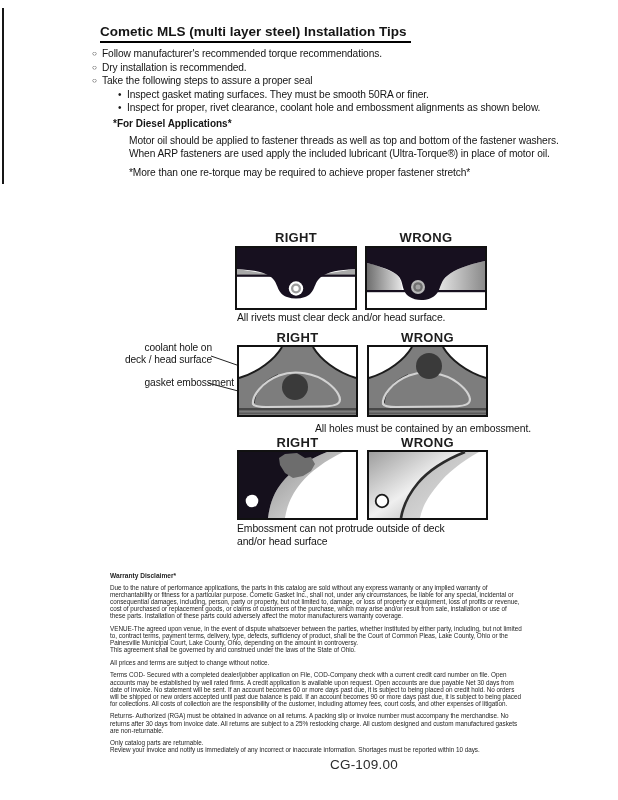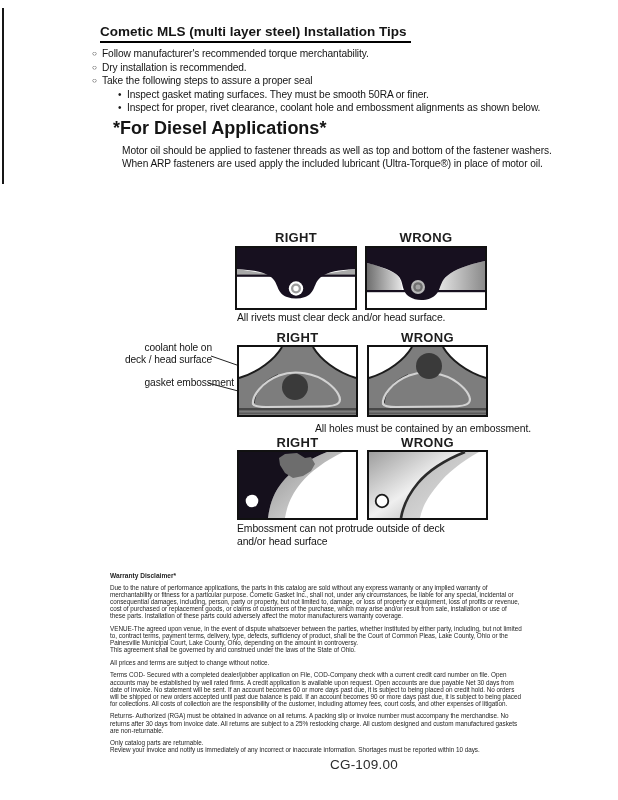--- a/index.html
+++ b/index.html
@@ -16,22 +16,22 @@
     letter-spacing:0;border-bottom:2px solid #000;padding:0 4px 2px 0;white-space:nowrap;
   }
 
   .bullets{position:absolute;left:92px;top:47px;width:480px;}
   .b-row{display:flex;align-items:flex-start;font-size:10.2px;line-height:13px;letter-spacing:-0.1px;margin-bottom:0.5px;}
   .b-marker{width:10px;flex:0 0 10px;font-size:8px;line-height:13px;color:#1a1a1a;}
   .b-sub{margin-left:26px;}
   .b-sub .b-marker{font-size:10px;width:9px;flex-basis:9px;}
 
   .diesel{position:absolute;left:113px;top:118px;width:475px;}
-  .diesel h2{margin:0 0 6px 0;font-size:18px;font-weight:bold;}
-  .diesel p{margin:0 0 7px 9px;font-size:10.2px;line-height:12.5px;letter-spacing:-0.1px;white-space:pre-line;}
+  .diesel h2{margin:0 0 6px 0;font-size:10px;font-weight:bold;}
+  .diesel p{margin:0 0 7px 16px;font-size:10.2px;line-height:12.5px;letter-spacing:-0.1px;white-space:pre-line;}
 
   .dg-label{position:absolute;width:122px;text-align:center;font-size:13px;font-weight:bold;letter-spacing:0.3px;color:#1d1d1d;white-space:nowrap;}
   .dg-panel{position:absolute;display:block;}
   .dg-caption{position:absolute;font-size:10.4px;line-height:12.5px;letter-spacing:-0.1px;white-space:pre-line;}
   .anno{position:absolute;font-size:10.2px;line-height:11.5px;text-align:right;letter-spacing:-0.1px;white-space:pre-line;}
   .leader{position:absolute;left:205px;top:350px;}
 
   .legal{position:absolute;left:110px;top:572px;width:412px;color:#1f1f1f;}
   .legal h3{margin:0 0 5px 0;font-size:6.6px;font-weight:bold;}
   .legal p{margin:0 0 5.5px 0;font-size:6.35px;line-height:7.1px;letter-spacing:-0.02px;white-space:pre-line;}
@@ -43,21 +43,21 @@
 
 <div class="page">
 
   <div class="left-mark"></div>
 
   <div class="title">Cometic MLS (multi layer steel) Installation Tips</div>
 
   <div class="bullets">
     <div class="b-row">
       <span class="b-marker">○</span>
-      <span>Follow manufacturer's recommended torque merchantability.</span>
+      <span>Follow manufacturer's recommended torque recommendations.</span>
     </div>
     <div class="b-row">
       <span class="b-marker">○</span>
       <span>Dry installation is recommended.</span>
     </div>
     <div class="b-row">
       <span class="b-marker">○</span>
       <span>Take the following steps to assure a proper seal</span>
     </div>
     <div class="b-row b-sub">
@@ -67,20 +67,21 @@
     <div class="b-row b-sub">
       <span class="b-marker">•</span>
       <span>Inspect for proper, rivet clearance, coolant hole and embossment alignments as shown below.</span>
     </div>
   </div>
 
   <div class="diesel">
     <h2>*For Diesel Applications*</h2>
     <p>Motor oil should be applied to fastener threads as well as top and bottom of the fastener washers.
 When ARP fasteners are used apply the included lubricant (Ultra-Torque®) in place of motor oil.</p>
+    <p>*More than one re-torque may be required to achieve proper fastener stretch*</p>
   </div>
 
   <div class="dg-label" style="left:235px;top:230px;">RIGHT</div>
   <div class="dg-label" style="left:365px;top:230px;">WRONG</div>
 
   <svg class="dg-panel" style="left:235px;top:246px;" width="122" height="64" viewBox="0 0 122 64">
     <rect x="1" y="1" width="120" height="62" fill="#ffffff" stroke="#111" stroke-width="2"></rect>
     <path d="M2,30 L40,29 L2,23 Z" fill="#a9a9a9"></path>
     <path d="M120,30 L82,29 L120,23 Z" fill="#a9a9a9"></path>
     <rect x="2" y="28.6" width="118" height="2.2" fill="#17101f"></rect>

